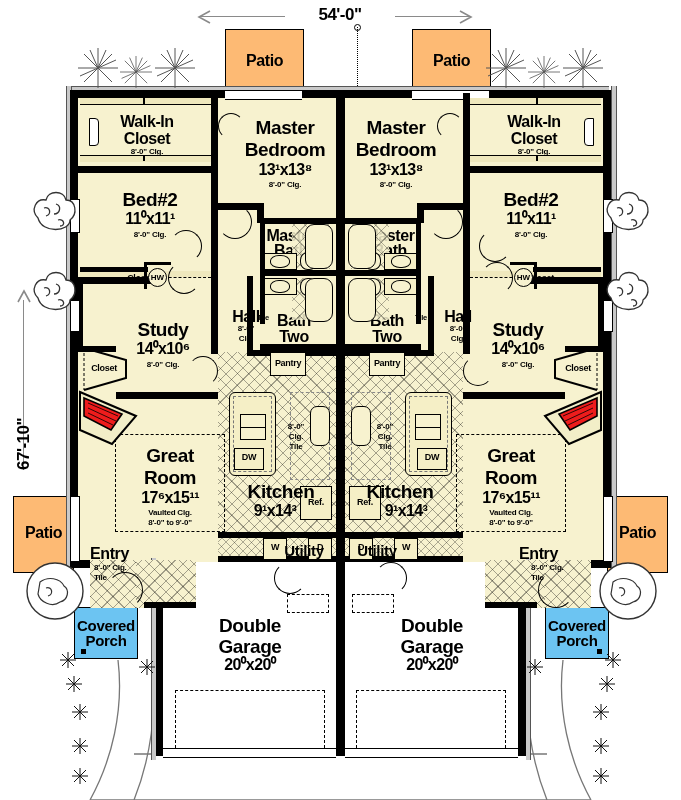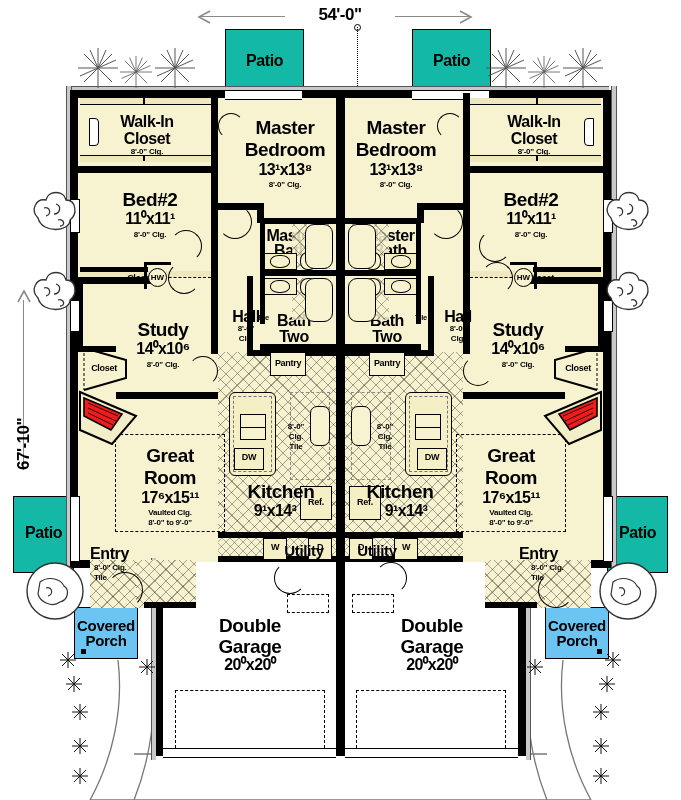--- a/index.html
+++ b/index.html
@@ -15,21 +15,21 @@
   .rm-name.sm{font-size:16px;}
   .rm-dim{font-size:16px;letter-spacing:-0.6px;}
   .rm-clg{font-size:8px;letter-spacing:-0.2px;}
   .tiny{font-size:7.5px;letter-spacing:-0.2px;}
   .tiny9{font-size:9px;letter-spacing:-0.3px;}
   .tiny10{font-size:15px;letter-spacing:-0.3px;}
 
   
   .floor{background:#f7f2cf;}
   .white{background:#ffffff;}
-  .patio{background:#14b8a6;border:1.6px solid #000;}
+  .patio{background:#fdba74;border:1.6px solid #000;}
   .porch{background:#6cc4f2;border:1.6px solid #000;}
 
   
   .tile{
     background-color:#f7f2cf;
     background-image:
       repeating-linear-gradient(45deg, rgba(0,0,0,.34) 0 .8px, transparent .8px 8px),
       repeating-linear-gradient(-45deg, rgba(0,0,0,.34) 0 .8px, transparent .8px 8px);
   }
   

